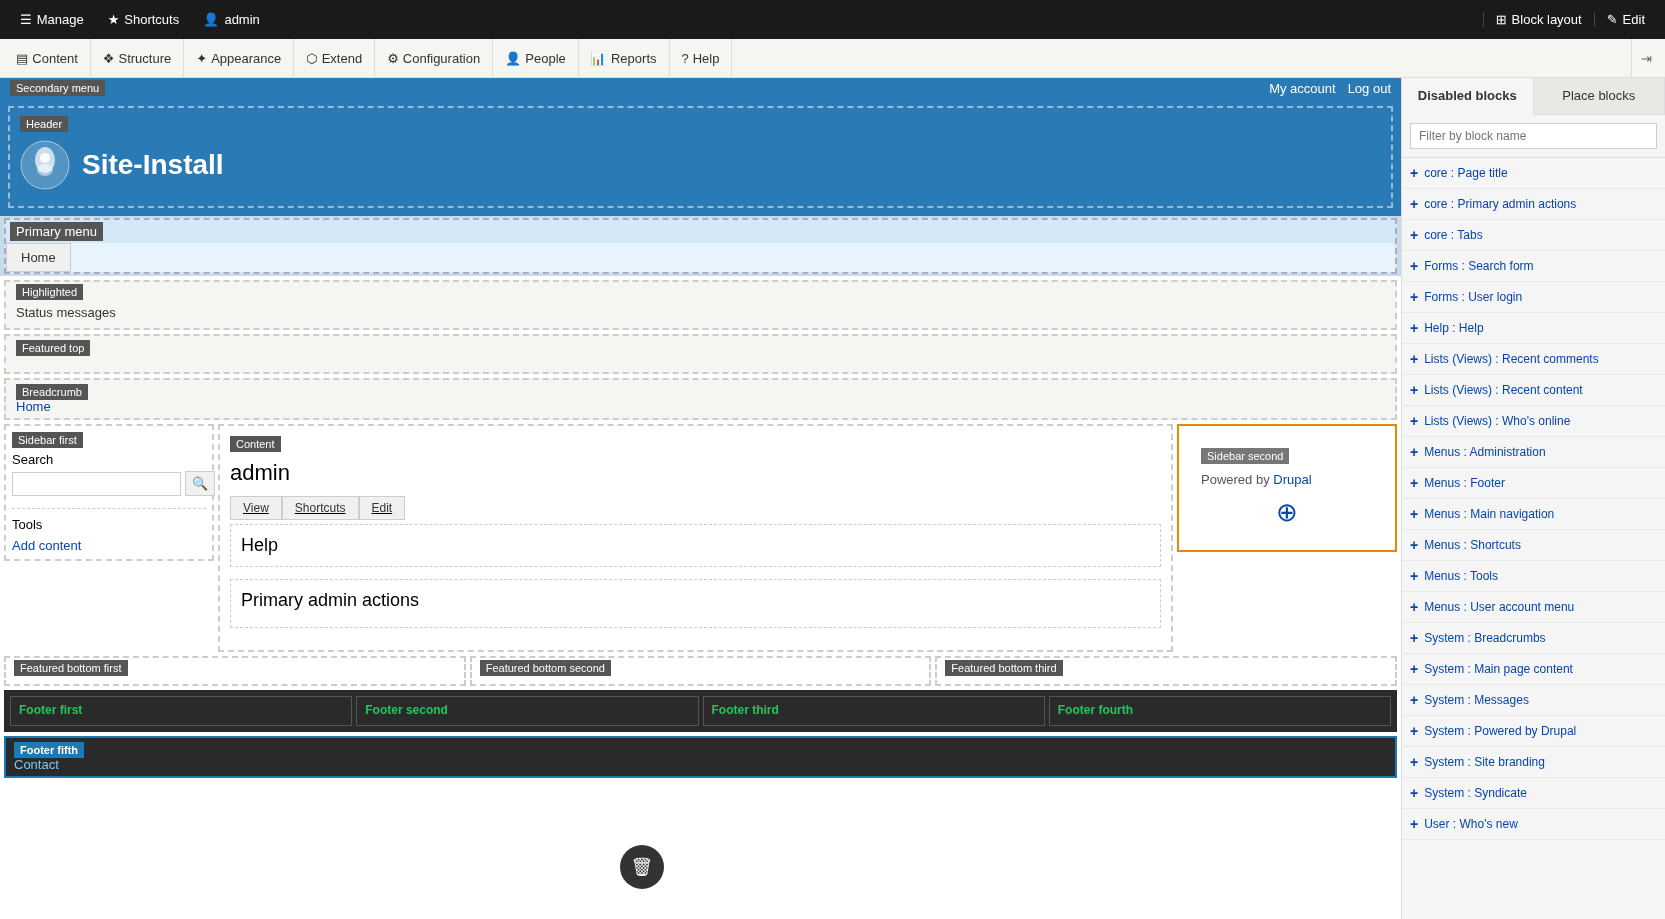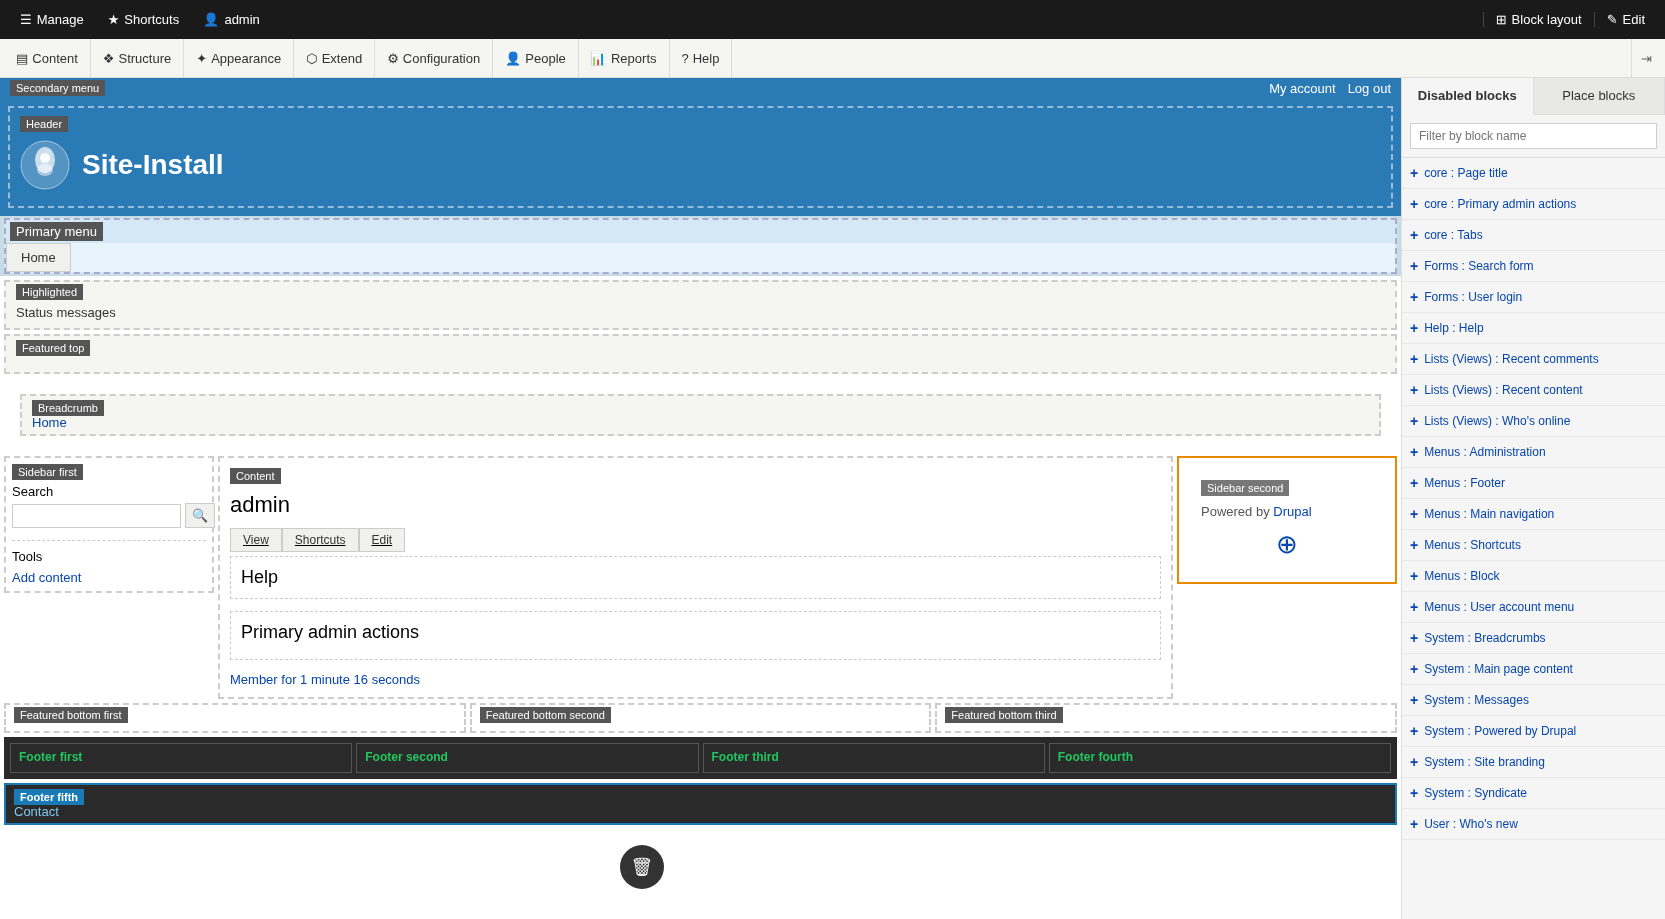--- a/index.html
+++ b/index.html
@@ -241,21 +241,21 @@
       border: 2px dashed #ccc;
       margin: 4px;
       padding: 4px 10px;
       min-height: 40px;
     }
 
     
     .breadcrumb-region {
       background: #f5f5f2;
       border: 2px dashed #ccc;
-      margin: 20px;
+      margin: 4px;
       padding: 4px 10px;
     }
     .breadcrumb-label {
       background: #555;
       color: #fff;
       font-size: 11px;
       padding: 2px 6px;
     }
     .breadcrumb-links a {
       color: #0645ad;
@@ -605,24 +605,20 @@
           <div class="content-tab">View</div>
           <div class="content-tab">Shortcuts</div>
           <div class="content-tab">Edit</div>
         </div>
         <div class="help-block">
           <div class="help-title">Help</div>
         </div>
         <div class="primary-admin-block">
           <div class="primary-admin-title">Primary admin actions</div>
         </div>
-        <div class="member-info">
-          <span>Member for</span>
-          <span> </span><span style="color:#0645ad;">1 minute 16 seconds</span>
-        </div>
       </div>
 
       <div class="sidebar-second-region">
         <span class="sidebar-second-label">Sidebar second</span>
         <div class="powered-by">
           <span>Powered by</span>
           <span> </span>
           <a>Drupal</a>
         </div>
         <div class="add-block-btn">⊕</div>
@@ -723,21 +719,21 @@
         <div class="block-list-item">
           <span class="plus-icon">+</span>
           <span>Menus : Main navigation</span>
         </div>
         <div class="block-list-item">
           <span class="plus-icon">+</span>
           <span>Menus : Shortcuts</span>
         </div>
         <div class="block-list-item">
           <span class="plus-icon">+</span>
-          <span>Menus : Block</span>
+          <span>Menus : Tools</span>
         </div>
         <div class="block-list-item">
           <span class="plus-icon">+</span>
           <span>Menus : User account menu</span>
         </div>
         <div class="block-list-item">
           <span class="plus-icon">+</span>
           <span>System : Breadcrumbs</span>
         </div>
         <div class="block-list-item">

